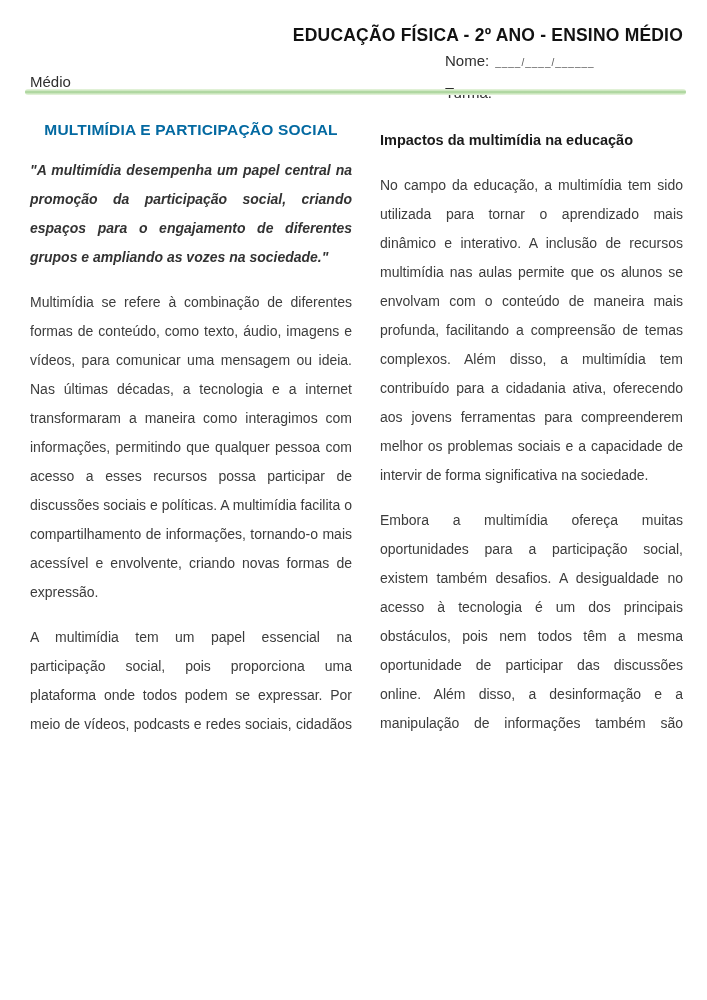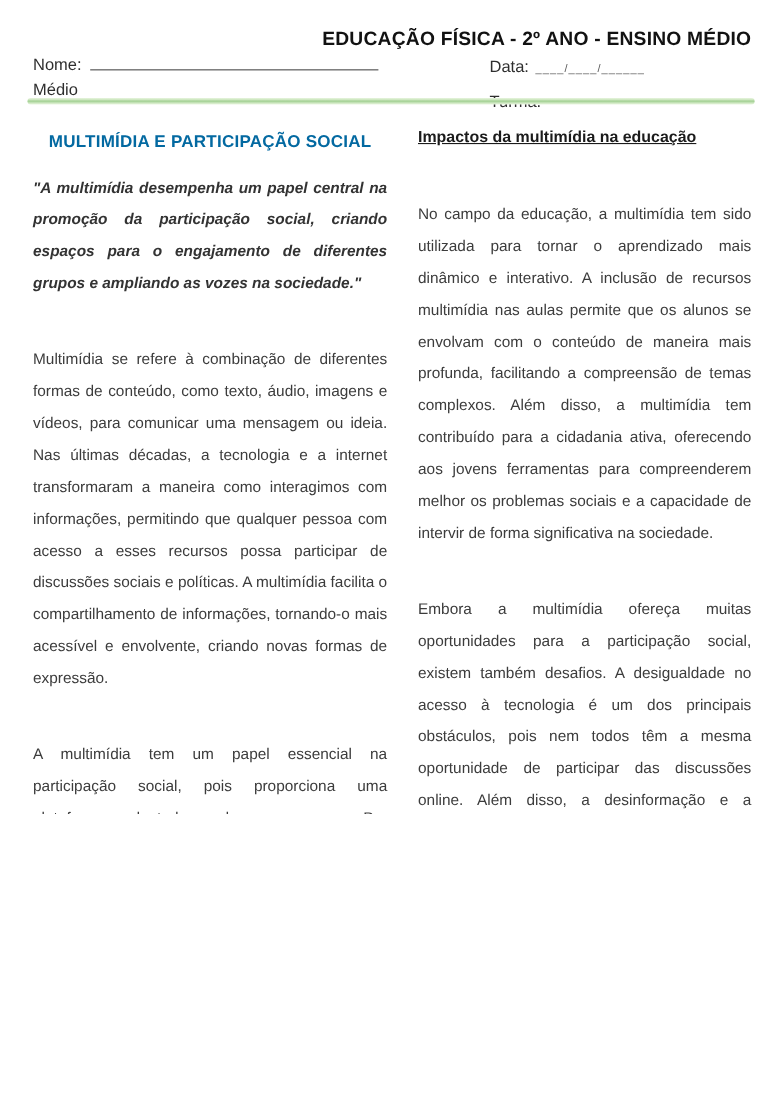--- a/index.html
+++ b/index.html
@@ -78,22 +78,22 @@
     font-weight: 700;
     color: #333333;
   }
   .sec-heading {
     margin-top: 28px;
     font-size: 14.5px;
     font-weight: 700;
     color: #1b1b1b;
     text-align: justify;
   }
-  .sec-body { margin-top: 40px; }
-  .col-right .sec-heading.first { margin-top: 3px; text-decoration: underline; }
+  .sec-body { margin-top: 16px; }
+  .col-right .sec-heading.first { margin-top: 18px; }
   
   .page-number {
     position: absolute;
     top: 937px; left: 30px;
     font-size: 11px;
     font-weight: 700;
     color: #50505a;
   }
   .footer-edition {
     position: absolute;
@@ -112,26 +112,23 @@
     text-align: right;
   }
 </style>
 </head>
 <body>
 
 <div class="page">
 
   <div class="course-title">EDUCAÇÃO FÍSICA - 2º ANO - ENSINO MÉDIO</div>
 
-  <div class="nome-row">
-    <span class="field-label">Nome:</span><span class="nome-line"></span>
-  </div>
 
   <div class="data-row">
-    <span class="field-label">Data:</span><span class="date-blanks">____/____/______</span>
+    <span class="field-label">Nome:</span><span class="date-blanks">____/____/______</span>
   </div>
 
   <div class="prof-row">
     <span class="field-label">Médio</span>
   </div>
 
   <div class="turma-row">
     <span class="field-label">Turma:</span>
   </div>
 

